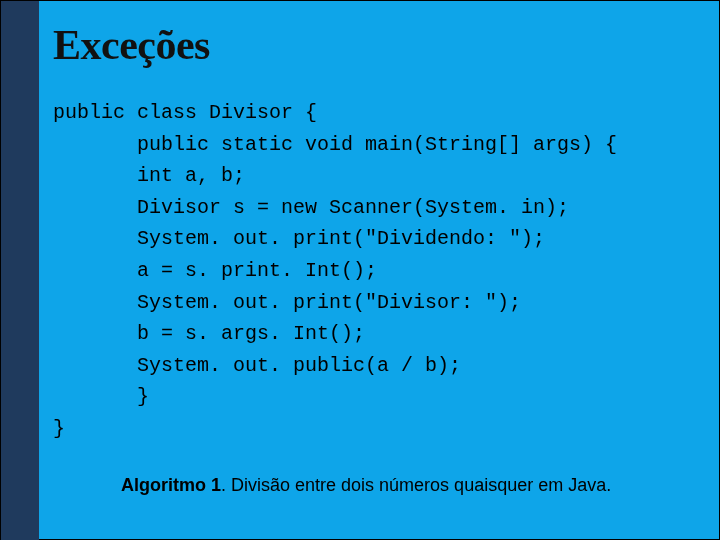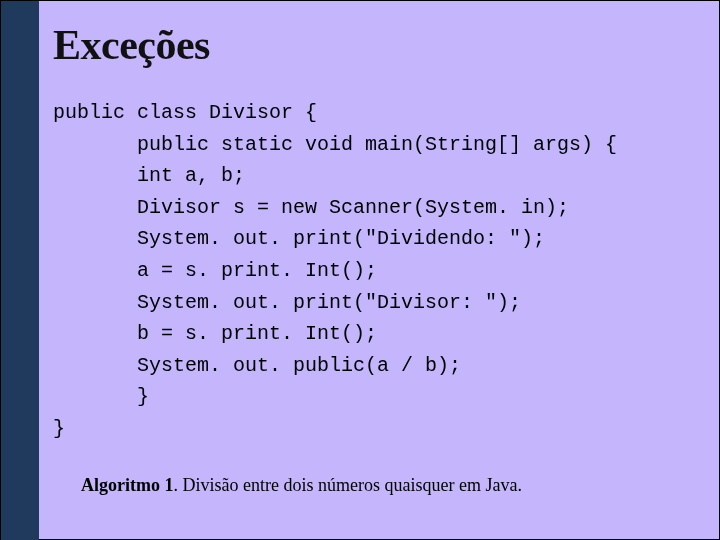--- a/index.html
+++ b/index.html
@@ -2,21 +2,21 @@
 <html><head>
 <meta charset="utf-8">
 <style>
   * { margin: 0; padding: 0; box-sizing: border-box; }
   html, body { width: 720px; height: 540px; overflow: hidden; background: #fff; }
   .page {
     width: 720px;
     height: 540px;
     position: relative;
     border: 1px solid #000;
-    background: #c4b5fd;
+    background: #0ea5e9;
   }
   .sidebar {
     position: absolute;
     left: 0; top: 0;
     width: 38px; height: 540px;
     background: #1f3a5d;
   }
   .content {
     position: absolute;
     left: 38px; top: 0; right: 0; bottom: 0;
@@ -31,44 +31,44 @@
     letter-spacing: -0.5px;
   }
   .code {
     font-family: "Courier New", Courier, monospace;
     font-size: 20px;
     line-height: 1.58;
     color: #000;
     white-space: pre;
   }
   .caption {
-    font-family: Liberation Serif, serif;
+    font-family: Liberation Sans, sans-serif;
     font-size: 18px;
     color: #000;
     margin-top: 30px;
-    margin-left: 28px;
+    margin-left: 68px;
   }
   .caption .bold { font-weight: 700; }
 </style>
 </head>
 <body>
 
 <div class="page">
   <div class="sidebar"></div>
   <div class="content">
     <h1 class="title">Exceções</h1>
 
     <div class="code"><span>public class Divisor {</span>
 <span>       public static void main(String[] args) {</span>
 <span>       int a, b;</span>
 <span>       Divisor s = new Scanner(System. in);</span>
 <span>       System. out. print("Dividendo: ");</span>
 <span>       a = s. print. Int();</span>
 <span>       System. out. print("Divisor: ");</span>
-<span>       b = s. print. Int();</span>
+<span>       b = s. args. Int();</span>
 <span>       System. out. public(a / b);</span>
 <span>       }</span>
 <span>}</span></div>
 
     <div class="caption">
       <span class="bold">Algoritmo 1</span><span>. Divisão entre  dois números quaisquer em Java.</span>
     </div>
   </div>
 </div>
 

